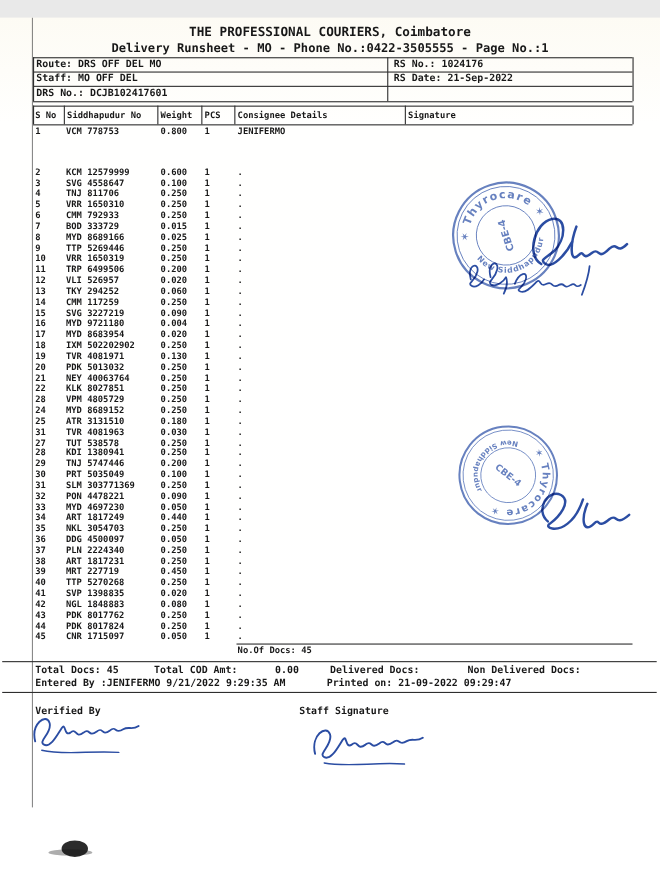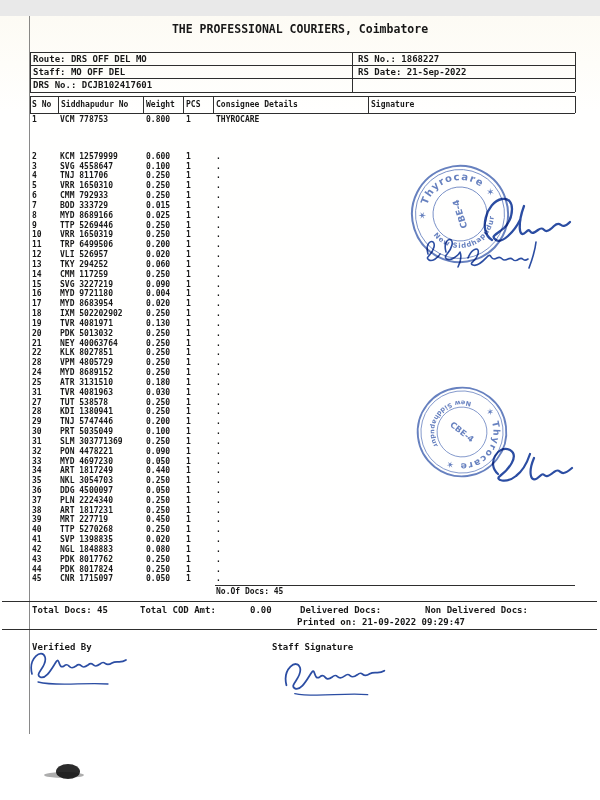--- a/index.html
+++ b/index.html
@@ -27,32 +27,33 @@
 </head>
 <body>
 
 <div class="doc">
 
   <div class="scanline"></div>
   <div class="smudge" style="left:56px;top:748px;width:24px;height:15px;opacity:.9"></div>
   <div class="smudge" style="left:44px;top:756px;width:40px;height:6px;opacity:.35"></div>
 
   <div class="t s12 center" style="top:6px">THE PROFESSIONAL COURIERS, Coimbatore</div>
+  <div class="t s11 center" style="top:21px">Delivery Runsheet - MO - Phone No.:0422-3505555 - Page No.:1</div>
 
   <div class="hl" style="left:30px;top:36px;width:545px"></div>
   <div class="hl" style="left:30px;top:49px;width:545px"></div>
   <div class="hl" style="left:30px;top:62px;width:545px"></div>
   <div class="hl" style="left:30px;top:76px;width:545px"></div>
   <div class="vl" style="left:30px;top:36px;height:40px"></div>
   <div class="vl" style="left:352px;top:36px;height:40px"></div>
   <div class="vl" style="left:575px;top:36px;height:40px"></div>
   <div class="t s9" style="left:33px;top:38px">Route: DRS OFF DEL MO</div>
   <div class="t s9" style="left:33px;top:51px">Staff: MO OFF DEL</div>
   <div class="t s9" style="left:33px;top:64px">DRS No.: DCJB102417601</div>
-  <div class="t s9" style="left:358px;top:38px">RS No.: 1868227</div>
+  <div class="t s9" style="left:358px;top:38px">RS No.: 1024176</div>
   <div class="t s9" style="left:358px;top:51px">RS Date: 21-Sep-2022</div>
 
   <div class="hl" style="left:30px;top:80px;width:545px"></div>
   <div class="hl" style="left:30px;top:97px;width:545px"></div>
   <div class="vl" style="left:30px;top:80px;height:17px"></div>
   <div class="vl" style="left:58px;top:80px;height:17px"></div>
   <div class="vl" style="left:143px;top:80px;height:17px"></div>
   <div class="vl" style="left:183px;top:80px;height:17px"></div>
   <div class="vl" style="left:213px;top:80px;height:17px"></div>
   <div class="vl" style="left:368px;top:80px;height:17px"></div>
@@ -63,21 +64,21 @@
   <div class="t s8" style="left:186px;top:84px">PCS</div>
   <div class="t s8" style="left:216px;top:84px">Consignee Details</div>
   <div class="t s8" style="left:371px;top:84px">Signature</div>
 
   <div id="rows">
       <div class="trow">
         <span class="cell c0">1</span>
         <span class="cell c1">VCM 778753</span>
         <span class="cell c2">0.800</span>
         <span class="cell c3">1</span>
-        <span class="cell c4">THYROCARE</span>
+        <span class="cell c4">JENIFERMO</span>
       </div>
       <div class="trow">
         <span class="cell c0">2</span>
         <span class="cell c1">KCM 12579999</span>
         <span class="cell c2">0.600</span>
         <span class="cell c3">1</span>
         <span class="cell c4">.</span>
       </div>
       <div class="trow">
         <span class="cell c0">3</span>
@@ -384,20 +385,21 @@
 
   <div class="hl" style="left:215px;top:569px;width:360px"></div>
   <div class="t s8" style="left:216px;top:571px">No.Of Docs: 45</div>
 
   <div class="hl" style="left:2px;top:585px;width:595px"></div>
   <div class="t s9" style="left:32px;top:589px">Total Docs: 45</div>
   <div class="t s9" style="left:140px;top:589px">Total COD Amt:</div>
   <div class="t s9" style="left:250px;top:589px">0.00</div>
   <div class="t s9" style="left:300px;top:589px">Delivered Docs:</div>
   <div class="t s9" style="left:425px;top:589px">Non Delivered Docs:</div>
+  <div class="t s9" style="left:32px;top:601px">Entered By :JENIFERMO 9/21/2022 9:29:35 AM</div>
   <div class="t s9" style="left:297px;top:601px">Printed on: 21-09-2022 09:29:47</div>
   <div class="hl" style="left:2px;top:613px;width:595px"></div>
 
   <div class="t s9" style="left:32px;top:626px">Verified By</div>
   <div class="t s9" style="left:272px;top:626px">Staff Signature</div>
 
   <svg class="stamp" style="left:408px;top:146px;transform:rotate(-18deg)" width="104" height="104" viewBox="-52 -52 104 104">
     <circle r="48" stroke-width="2"></circle>
     <circle r="44.5" stroke-width="0.8"></circle>
     <circle r="27" stroke-width="0.8"></circle>

